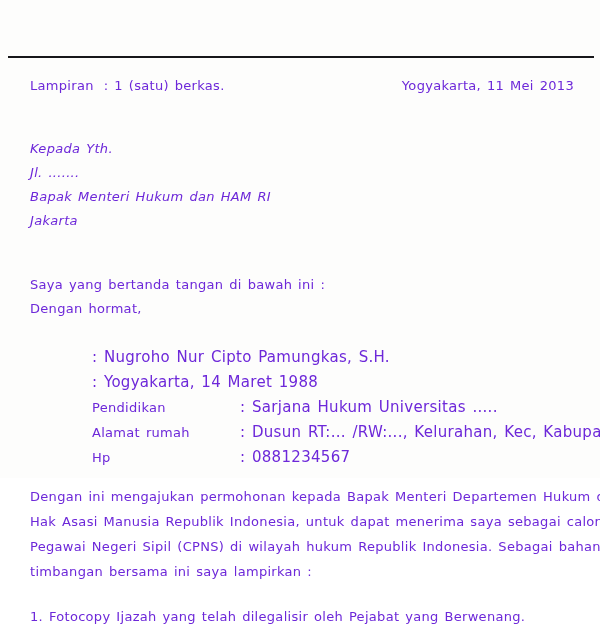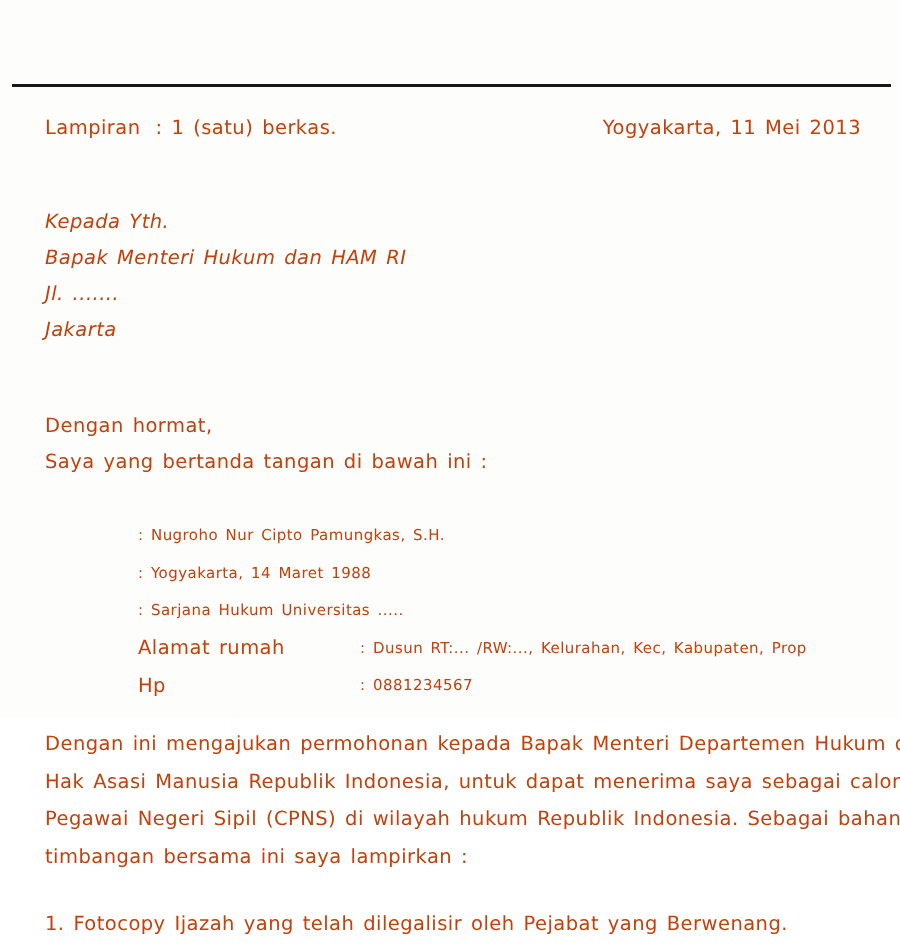--- a/index.html
+++ b/index.html
@@ -9,21 +9,21 @@
     height: 630px;
     background: #ffffff;
     overflow: hidden;
   }
   .page {
     position: relative;
     width: 600px;
     height: 478px;
     background: #fdfdfc;
     font-family: "DejaVu Sans", sans-serif;
-    color: #c2410c;
+    color: #6d28d9;
     font-size: 13px;
     letter-spacing: 0.3px;
     word-spacing: 1.5px;
   }
   .top-rule {
     position: absolute;
     top: 56px;
     left: 8px;
     right: 6px;
     border-top: 2px solid #17171a;
@@ -39,21 +39,21 @@
     justify-content: space-between;
     align-items: baseline;
     margin-top: 8px;
   }
   .header-left { display: flex; gap: 10px; }
   .recipient-block { margin-top: 44px; line-height: 24px; font-style: italic; }
   .salutation-block { margin-top: 40px; line-height: 24px; }
   .data-table { margin-top: 24px; margin-left: 62px; }
   .data-row { display: flex; line-height: 25px; }
   .data-label { width: 148px; flex: 0 0 148px; }
-  .data-value { flex: 1; white-space: nowrap; font-size: 10px; }
+  .data-value { flex: 1; white-space: nowrap; font-size: 15px; }
   .body-paragraph { margin-top: 14px; line-height: 25px; }
   .attachment-list { margin-top: 20px; line-height: 26px; }
   .line { white-space: nowrap; }
 </style>
 </head>
 <body>
 
 <div class="page">
 
   <div class="top-rule"></div>
@@ -63,38 +63,39 @@
     <div class="header-row">
       <div class="header-left">
         <span>Lampiran</span>
         <span>: 1 (satu) berkas.</span>
       </div>
       <div>Yogyakarta, 11 Mei 2013</div>
     </div>
 
     <div class="recipient-block">
       <div class="line">Kepada Yth.</div>
+      <div class="line">Jl. .......</div>
       <div class="line">Bapak Menteri Hukum dan HAM RI</div>
-      <div class="line">Jl. .......</div>
       <div class="line">Jakarta</div>
     </div>
 
     <div class="salutation-block">
+      <div class="line">Saya yang bertanda tangan di bawah ini :</div>
       <div class="line">Dengan hormat,</div>
-      <div class="line">Saya yang bertanda tangan di bawah ini :</div>
     </div>
 
     <div class="data-table">
       <div class="data-row">
         <div class="data-value">: Nugroho Nur Cipto Pamungkas, S.H.</div>
       </div>
       <div class="data-row">
         <div class="data-value">: Yogyakarta, 14 Maret 1988</div>
       </div>
       <div class="data-row">
+        <div class="data-label">Pendidikan</div>
         <div class="data-value">: Sarjana Hukum Universitas .....</div>
       </div>
       <div class="data-row">
         <div class="data-label">Alamat rumah</div>
         <div class="data-value">: Dusun RT:... /RW:..., Kelurahan, Kec, Kabupaten, Prop</div>
       </div>
       <div class="data-row">
         <div class="data-label">Hp</div>
         <div class="data-value">: 0881234567</div>
       </div>

